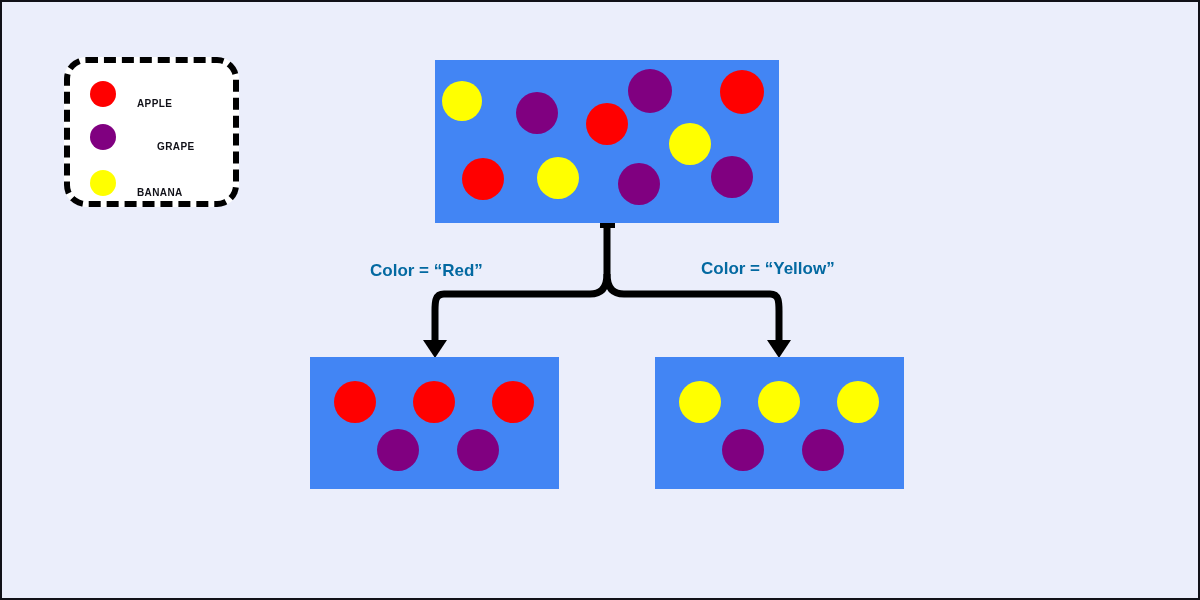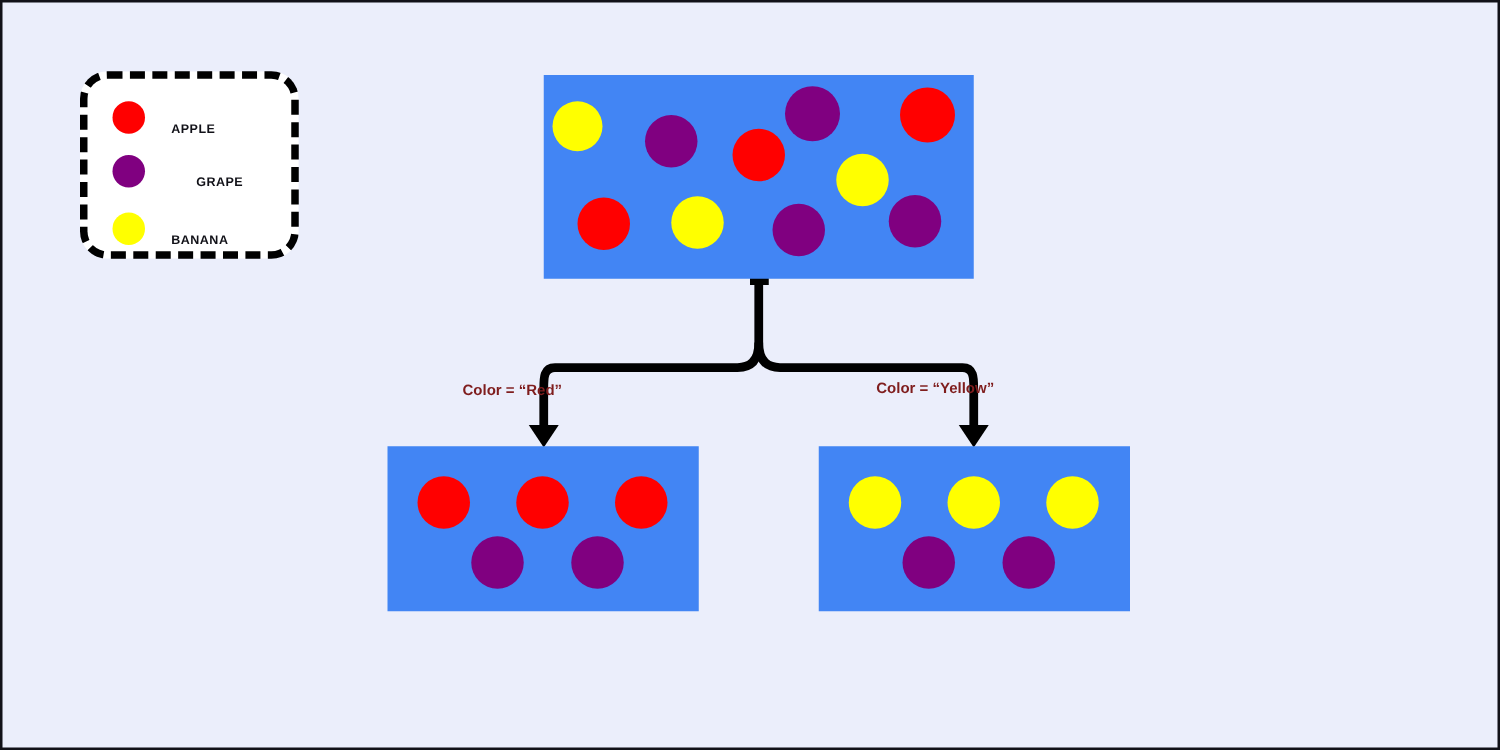--- a/index.html
+++ b/index.html
@@ -80,25 +80,24 @@
     left: 0;
     top: 0;
     width: 1200px;
     height: 600px;
     pointer-events: none;
   }
 
   
   .edge-label {
     position: absolute;
-    font-size: 12px;
+    font-size: 17px;
     font-weight: bold;
-    color: #7f1d1d;
+    color: #0369a1;
     white-space: nowrap;
-    margin-top: 44px;
   }
   #edge-label-left  { left: 368px; top: 259px; }
   #edge-label-right { left: 699px; top: 257px; }
 </style>
 </head>
 <body>
 
 <div id="canvas">
 
   <div id="legend">

